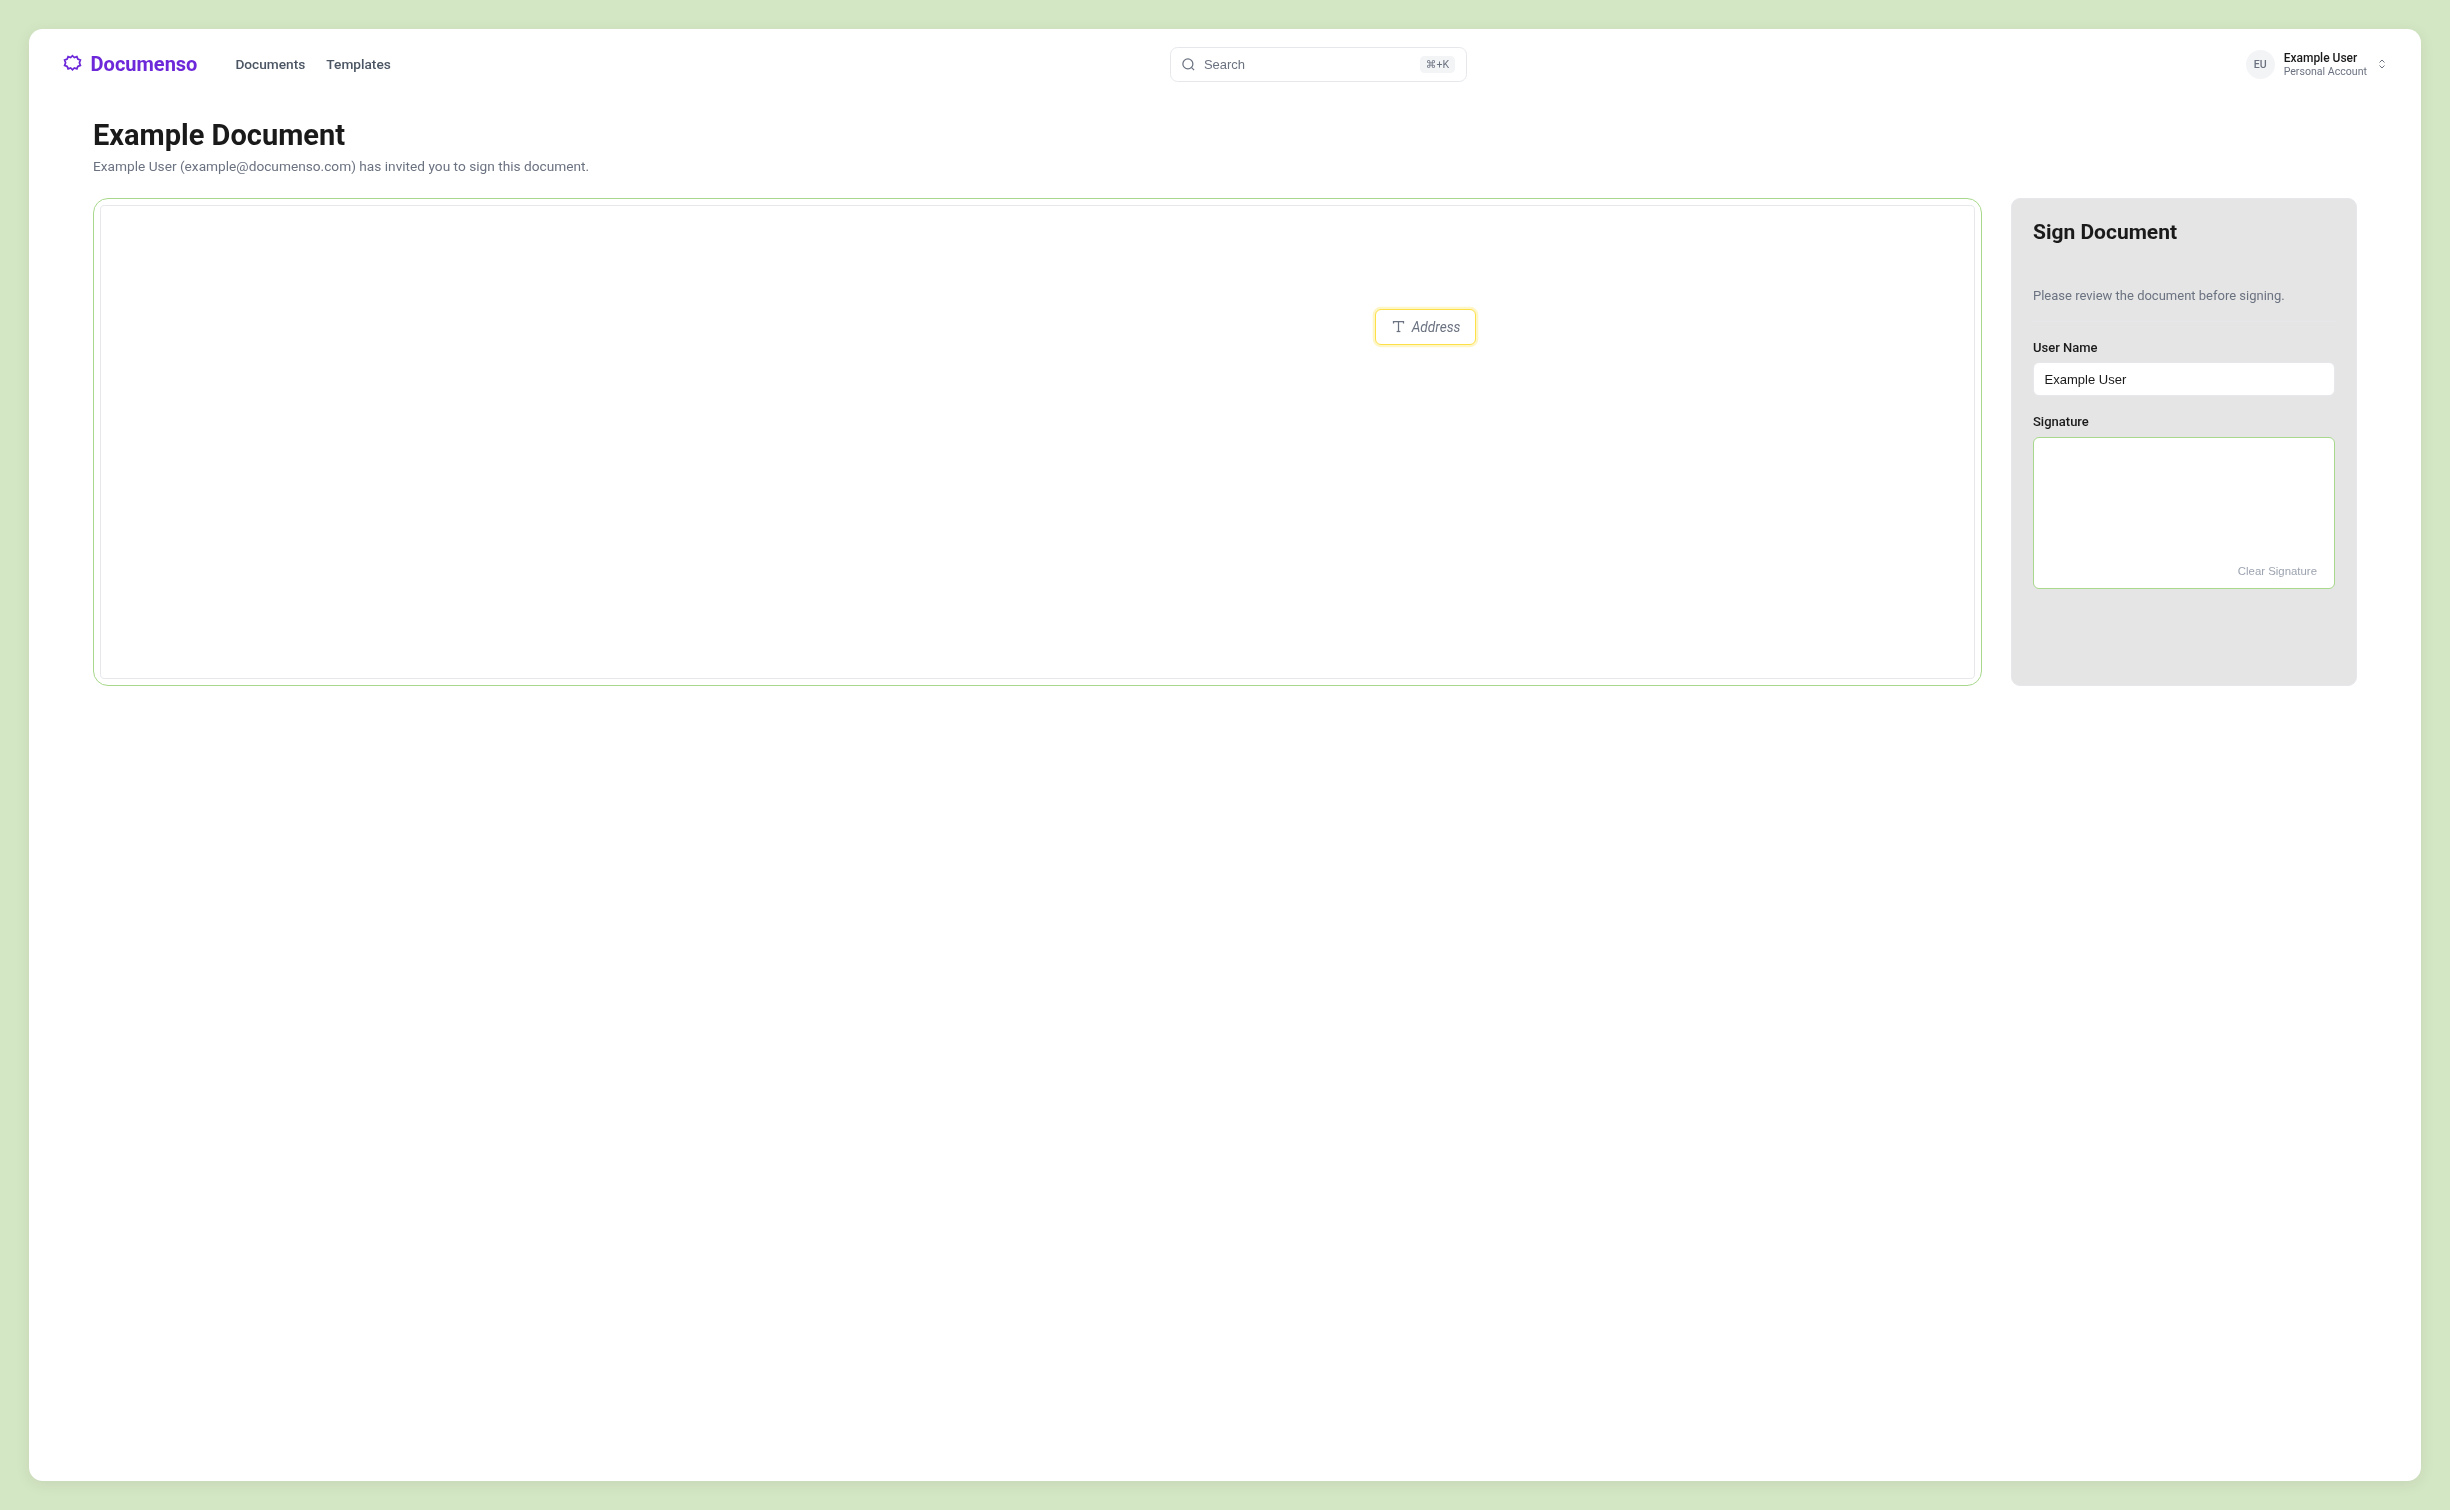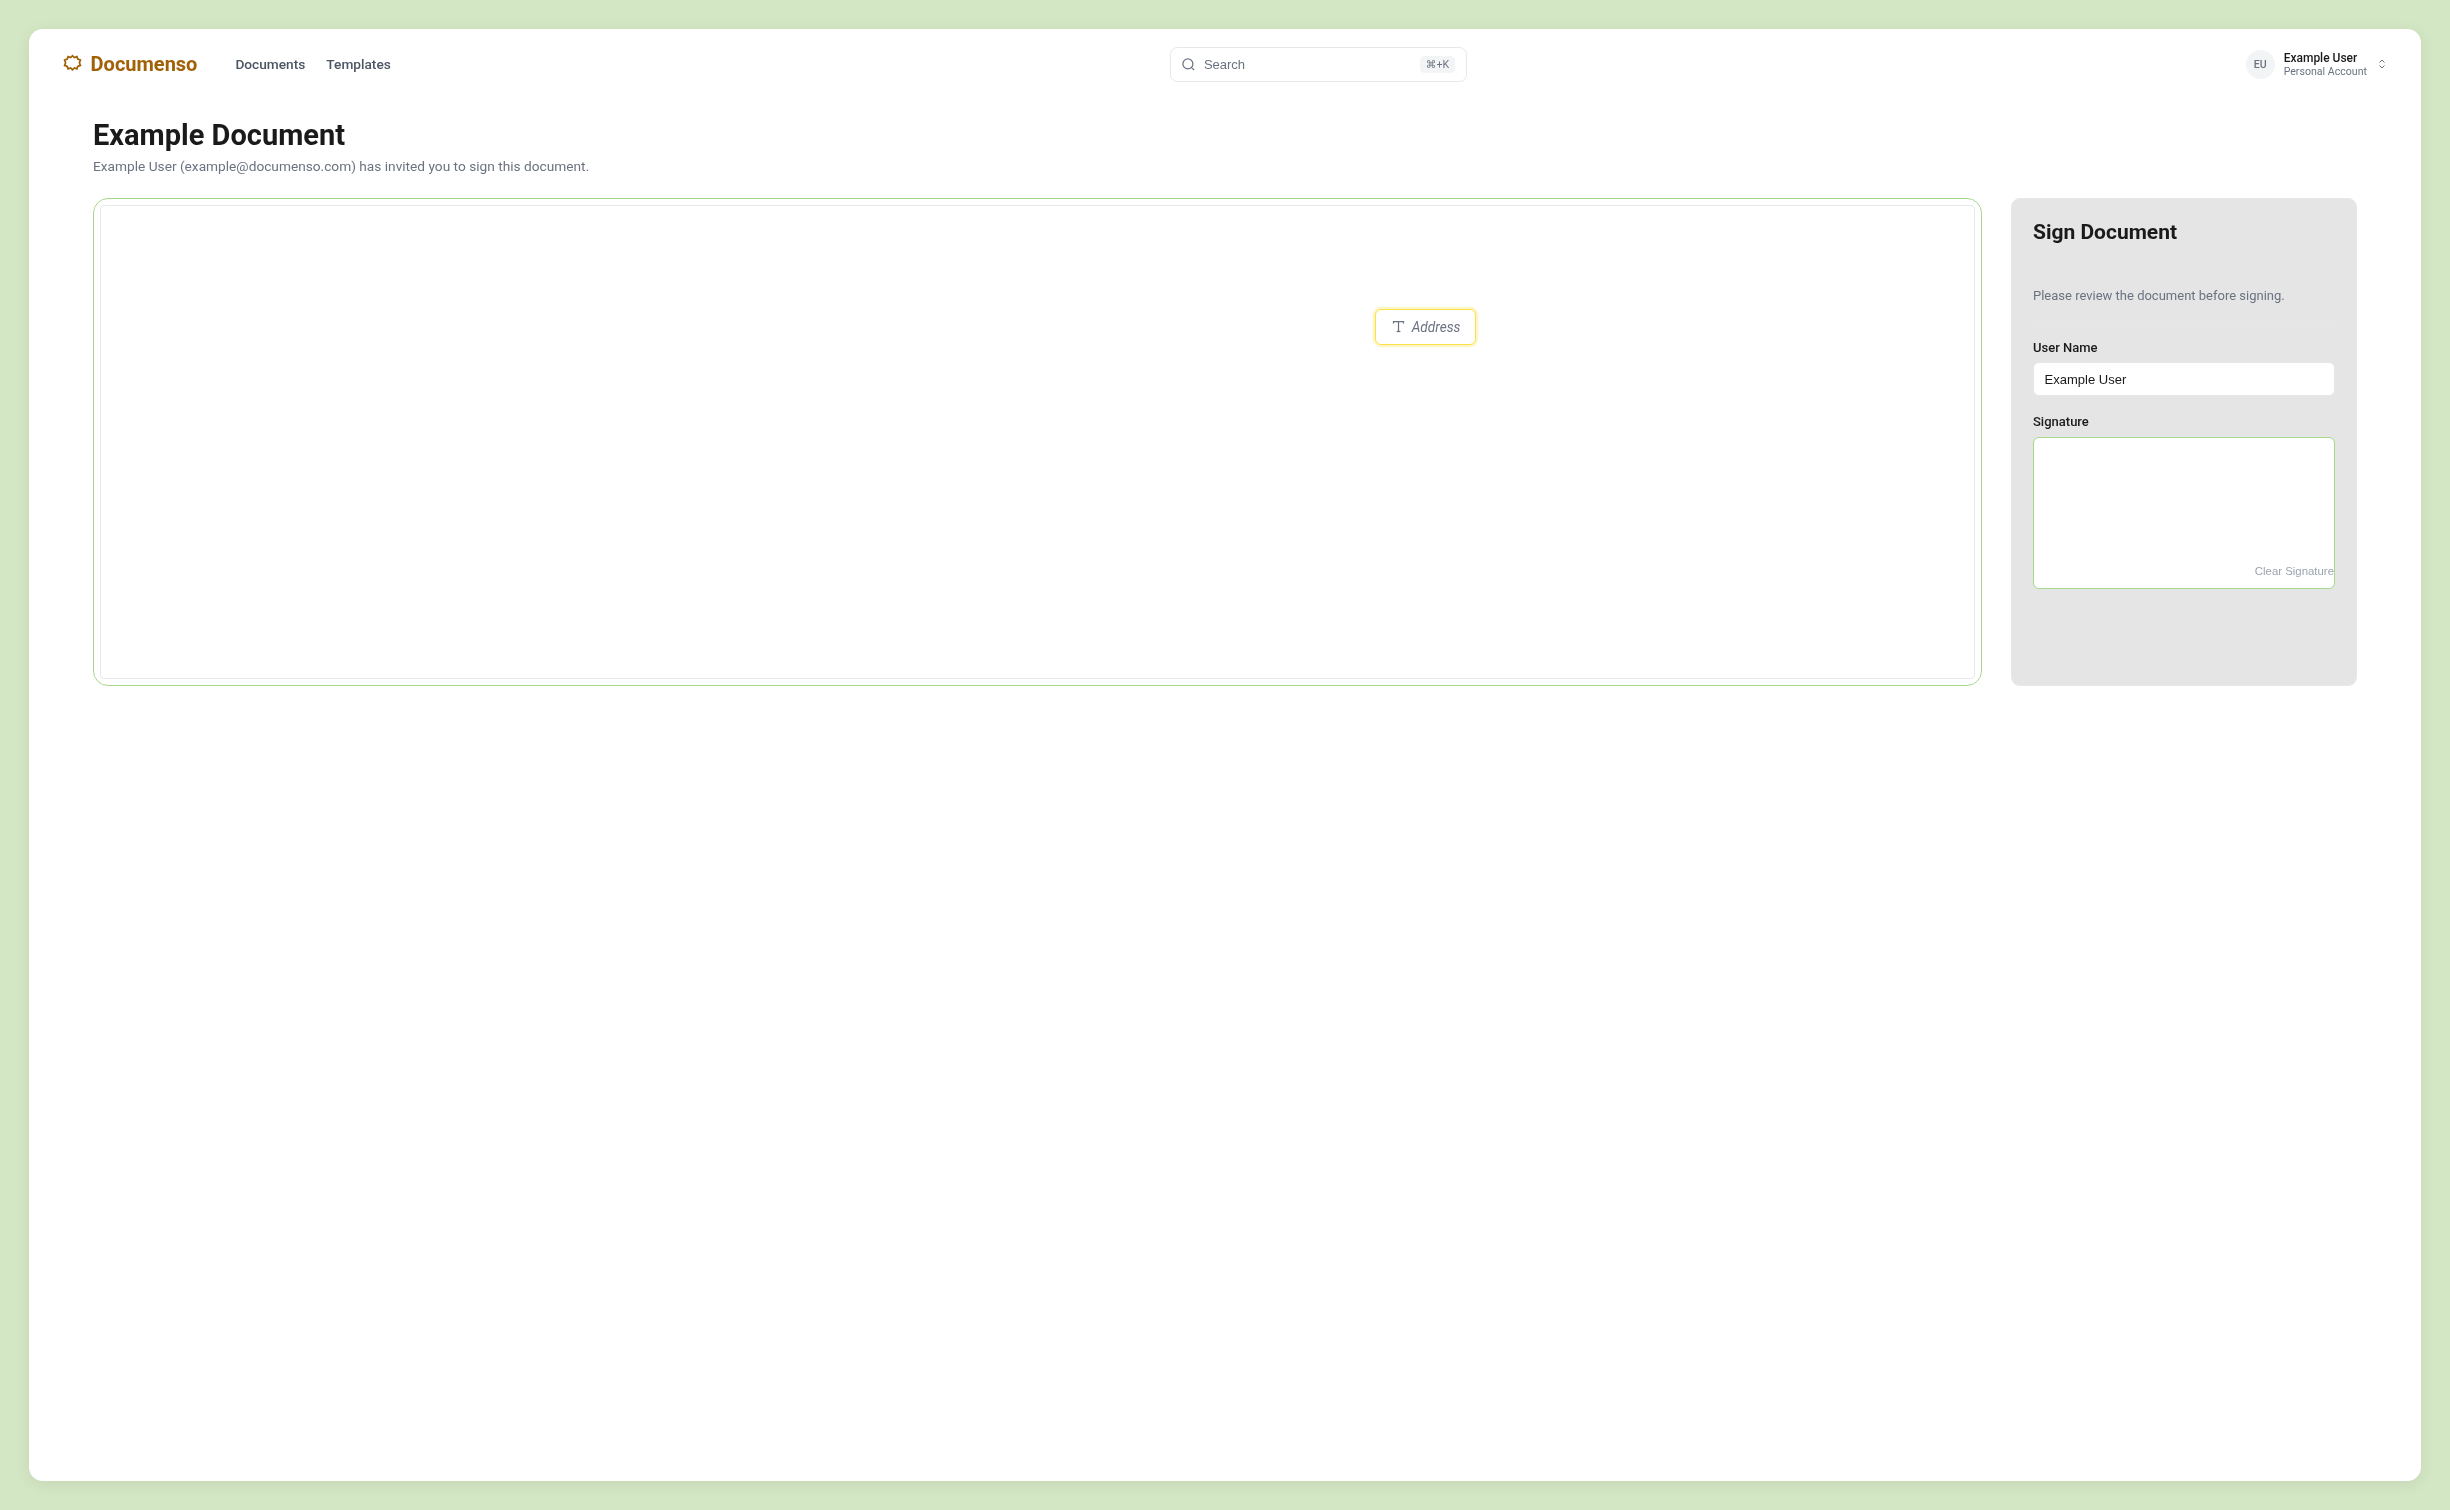--- a/index.html
+++ b/index.html
@@ -29,21 +29,21 @@
       padding: 18px 33px;
       gap: 38px;
     }
     
     .logo {
       display: flex;
       align-items: center;
       gap: 7.6px;
       font-size: 20px;
       font-weight: 700;
-      color: #a16207;
+      color: #6d28d9;
     }
     
     .logo-icon {
       width: 21px;
       height: 21px;
     }
     
     .nav-links {
       display: flex;
       gap: 21px;
@@ -261,21 +261,21 @@
       height: 152px;
       border: 1.5px solid #a7d88c;
       border-radius: 6px;
       background: #ffffff;
       position: relative;
     }
     
     .clear-signature {
       position: absolute;
       bottom: 10.6px;
-      right: 0;
+      right: 17px;
       font-size: 11.4px;
       color: #9ca3af;
       background: none;
       border: none;
       cursor: pointer;
     }
   </style>
 </head>
 <body>
 

